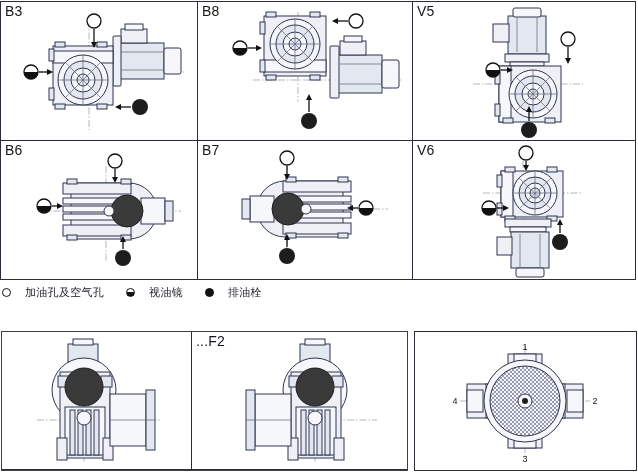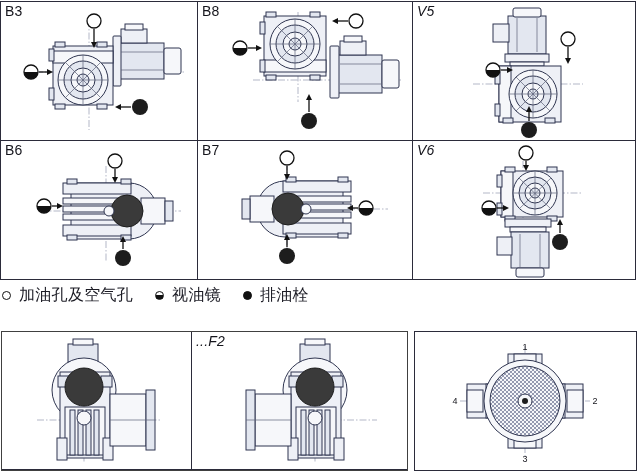--- a/index.html
+++ b/index.html
@@ -22,38 +22,38 @@
     grid-template-columns:197px 215px 1fr;
     grid-template-rows:1fr 1fr;
   }
   .cell{
     position:relative;
     border-right:1px solid #2b2b3a;
     border-bottom:1px solid #2b2b3a;
     box-sizing:border-box;
     overflow:hidden;
   }
-  .cell.nr{border-right:none;font-style:italic;}
+  .cell.nr{border-right:none;}
   .cell.nb{border-bottom:none;}
   .cell-label{
     position:absolute;left:4px;top:2px;
     font-size:14px;letter-spacing:.2px;
     color:#15151c;
     line-height:1;
   }
 
   
   .legend{
     position:absolute;left:2px;top:285px;
     display:flex;align-items:center;gap:0;
     font-size:11px;
     white-space:nowrap;
   }
   .legend-item{display:flex;align-items:center;}
-  .legend-item .lg-txt{margin-left:8px;font-size:16px;letter-spacing:.3px;}
+  .legend-item .lg-txt{margin-left:14px;font-size:11px;letter-spacing:.3px;}
   .gap1{width:22px;}
   .gap2{width:22px;}
 
   .mk{display:inline-block;border-radius:50%;box-sizing:border-box;}
   .mk-open{width:9px;height:9px;border:1.4px solid #111;background:#fff;}
   .mk-half{
     width:9px;height:9px;border:1.4px solid #111;background:#fff;
     background-image:linear-gradient(to bottom,#fff 0 50%,#111 50% 100%);
   }
   .mk-full{width:9px;height:9px;background:#111;border:1px solid #111;}

